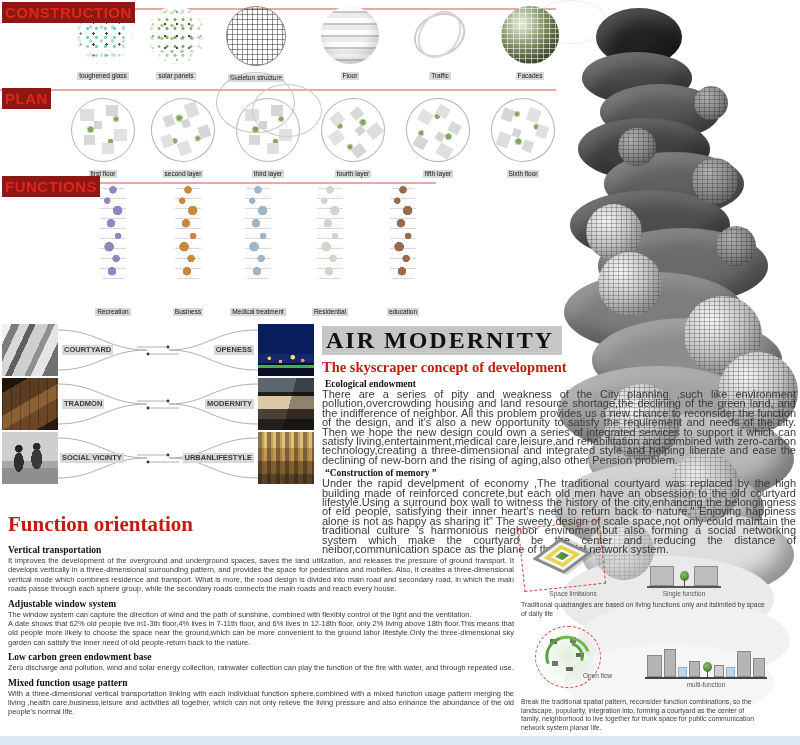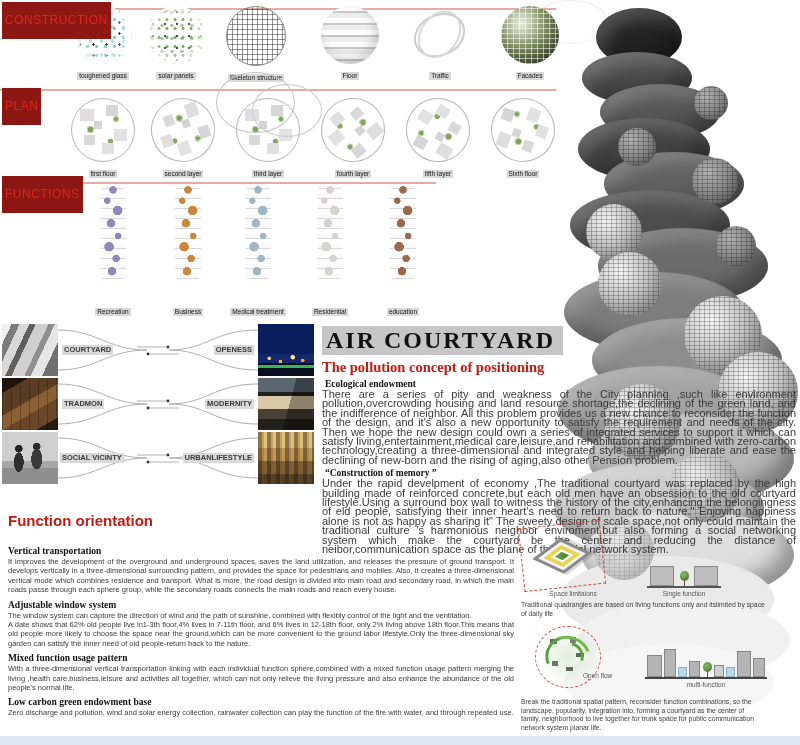--- a/index.html
+++ b/index.html
@@ -1,20 +1,20 @@
 <!DOCTYPE html>
 <html style="--accent-red: #c11b12; --header-bg: #8c1713; --header-text: #e0261c; --section-line: #e7aaa2; --tag-bg: #d9d9d9; --footer-bar: #dce8f4;"><head>
 <meta charset="utf-8">
 <style>
   html,body{margin:0;padding:0;}
   body{width:800px;height:745px;position:relative;overflow:hidden;background:#fff;
        font-family:"Liberation Sans","DejaVu Sans",sans-serif;color:#333;}
   
   .sec-head{position:absolute;z-index:3;background:var(--header-bg,#8c1713);color:var(--header-text,#e0261c);
-    font-weight:normal;font-size:12px;line-height:13px;padding:12px 3px;letter-spacing:.5px;}
+    font-weight:bold;font-size:15px;line-height:13px;padding:4px 3px;letter-spacing:.5px;}
   .sec-line{position:absolute;height:2px;background:var(--section-line,#e7aaa2);z-index:1;}
   .tag{display:inline-block;background:var(--tag-bg,#d9d9d9);color:#111;font-size:6.5px;line-height:8px;padding:0 2px;}
   
   .c-row{position:absolute;left:0;top:6;width:580px;height:82px;z-index:2;}
   .c-item{position:absolute;width:80px;top:6px;text-align:center;}
   .c-row .c-item:nth-of-type(1){left:63px}.c-row .c-item:nth-of-type(2){left:136px}
   .c-row .c-item:nth-of-type(3){left:216px}.c-row .c-item:nth-of-type(4){left:310px}
   .c-row .c-item:nth-of-type(5){left:400px}.c-row .c-item:nth-of-type(6){left:490px}
   .ball{width:58px;height:58px;margin:0 auto;border-radius:50%;position:relative;}
   .ball[data-variant="glass"]{background-color:#fff;background-image:
@@ -109,21 +109,21 @@
   .concept .tag{position:absolute;font-size:7.5px;line-height:10px;font-weight:bold;color:#3a3a3a;}
   
   .main-block{position:absolute;left:322px;top:326px;width:474px;z-index:2;}
   .main-title{display:inline-block;background:#c6c6c6;color:#101010;font-family:"Liberation Serif","DejaVu Serif",serif;
     font-size:24px;font-weight:bold;letter-spacing:2px;line-height:26px;padding:1px 8px 2px 4px;}
   .main-sub{font-family:"Liberation Serif","DejaVu Serif",serif;font-size:14.5px;font-weight:bold;color:var(--accent-red,#c11b12);margin-top:4px;}
   .blk-head{font-family:"Liberation Serif","DejaVu Serif",serif;font-size:9.5px;font-weight:bold;color:#111;margin:3px 0 1px 3px;}
   .blk-text{font-size:11px;line-height:9.4px;text-align:justify;color:#3a3a3a;}
   
   .fo{position:absolute;left:8px;top:512px;width:506px;z-index:2;}
-  .fo-title{font-family:Liberation Sans, sans-serif;font-size:15px;font-weight:bold;color:var(--accent-red,#c11b12);margin-bottom:17px;}
+  .fo-title{font-family:Liberation Serif, serif;font-size:21px;font-weight:bold;color:var(--accent-red,#c11b12);margin-bottom:8px;}
   .fo-head{font-family:"Liberation Serif","DejaVu Serif",serif;font-size:9.5px;font-weight:bold;color:#111;margin:5px 0 1px 0;}
   .fo-text{font-size:7.5px;line-height:9.4px;text-align:justify;color:#3a3a3a;}
   
   .spatial{position:absolute;left:521px;top:524px;width:272px;z-index:3;font-size:6.8px;color:#444;}
   .sp-label{font-size:6.5px;color:#555;text-align:center;margin-top:2px;}
   .sp-row{display:flex;align-items:flex-end;}
   .cy-box{width:80px;height:62px;border:1px dashed #d04a3a;display:flex;align-items:center;justify-content:center;transform:rotate(-6deg);}
   .cy{width:42px;height:42px;transform:scaleY(.6) rotate(-45deg);position:relative;background:#8a8a8a;box-shadow:2px 2px 0 2px rgba(0,0,0,.15);}
   .cy i{position:absolute;display:block;}
   .cy .w1{inset:4px;background:#f4f4f4;}
@@ -344,22 +344,22 @@
   <div class="photo" style="left:256px;top:112px" data-variant="skyline"></div>
   <span class="tag" style="left:60px;top:25px">COURTYARD</span>
   <span class="tag" style="left:60px;top:79px">TRADMON</span>
   <span class="tag" style="left:58px;top:133px">SOCIAL VICINTY</span>
   <span class="tag" style="right:60px;top:25px">OPENESS</span>
   <span class="tag" style="right:60px;top:79px">MODERNITY</span>
   <span class="tag" style="right:60px;top:133px">URBANLIFESTYLE</span>
 </div>
 
 <div class="main-block">
-  <div class="main-title">AIR COURTYARD</div>
-  <div class="main-sub">The pollution concept of positioning</div>
+  <div class="main-title">AIR MODERNITY</div>
+  <div class="main-sub">The skyscraper concept of development</div>
   <div class="blk-head">Ecological endowment</div>
   <div class="blk-text">There are a series of pity and weakness of the City planning ,such like environment pollution,overcrowding housing and land resource shortage,the declining of the green land, and the indifference of neighbor. All this problem provides us a new chance to reconsider the function of the design, and it's also a new opportunity to satisfy the requirement and needs of the city. Then we hope the new design could own a series of integrated services to support it which can satisfy living,entertainment,medical care,leisure,and rehabilitation and combined with zero-carbon technology,creating a three-dimensional and integrated style and helping liberate and ease the declining of new-born and the rising of aging,also other Pension problem.</div>
   <div class="blk-head">“Construction of memory ”</div>
   <div class="blk-text">Under the rapid develpment of economy ,The traditional courtyard was replaced by the high building made of reinforced concrete,but each old men have an obsession to the old courtyard lifestyle.Using a surround box wall to witness the history of the city,enhancing the belongingness of eld people, satisfying their inner heart's need to return back to nature." Enjoying happiness alone is not as happy as sharing it" The sweety design of scale space,not only could maintain the traditional culture 's harmonious neighbor enviroment,but also forming a social networking system which make the courtyard be the center and reducing the distance of neibor,communication space as the plane of the social network system.</div>
 </div>
 
 <div class="fo">
   <div class="fo-title">Function orientation</div>
   <div>
 
@@ -371,27 +371,27 @@
       <div>
         <div class="fo-head">Adjustable window system</div>
         <div class="fo-text">The window system can capture the direction of wind and the path of  sunshine, combined with flexibly control of the light and the ventilation.</div>
       </div>
 
       <div>
         <div class="fo-text">A date shows that 62% old people live in1-3th floor,4% lives in 7-11th floor, and 6% lives in 12-18th floor, only 2% living above 18th floor.This means that old people more likely to choose the space near the ground,which can be more convenient to the ground labor lifestyle.Only the three-dimensional sky garden can satisfy the inner need of old people-return back to the nature.</div>
       </div>
 
       <div>
+        <div class="fo-head">Low carbon green endowment base</div>
+        <div class="fo-text">Zero discharge and pollution, wind and solar energy collection, rainwater collection can play the function of the fire with water, and through repeated use.</div>
+      </div>
+
+      <div>
         <div class="fo-head">Mixed function usage pattern</div>
         <div class="fo-text">With a three-dimensional vertical transportation linking with each individual function sphere,combined with a mixed function usage pattern merging the living ,health care,business,leisure and activities all together, which can not only relieve the living pressure and also enhance the abundance of the old people's normal life.</div>
-      </div>
-
-      <div>
-        <div class="fo-head">Low carbon green endowment base</div>
-        <div class="fo-text">Zero discharge and pollution, wind and solar energy collection, rainwater collection can play the function of the fire with water, and through repeated use.</div>
       </div>
     </div>
 </div>
 
 <div class="spatial">
   <div class="sp-row">
     <div style="width:104px">
       <div class="cy-box">
         <div class="cy">
             <i class="w1"></i>

